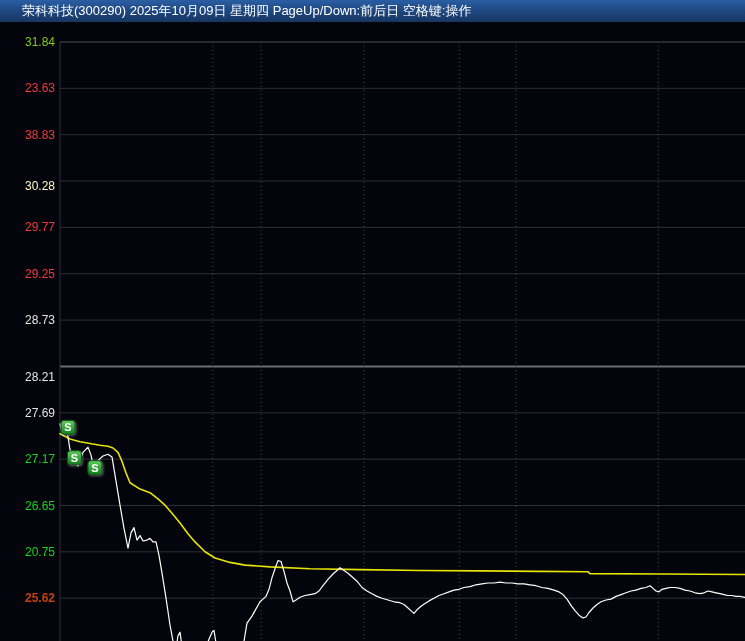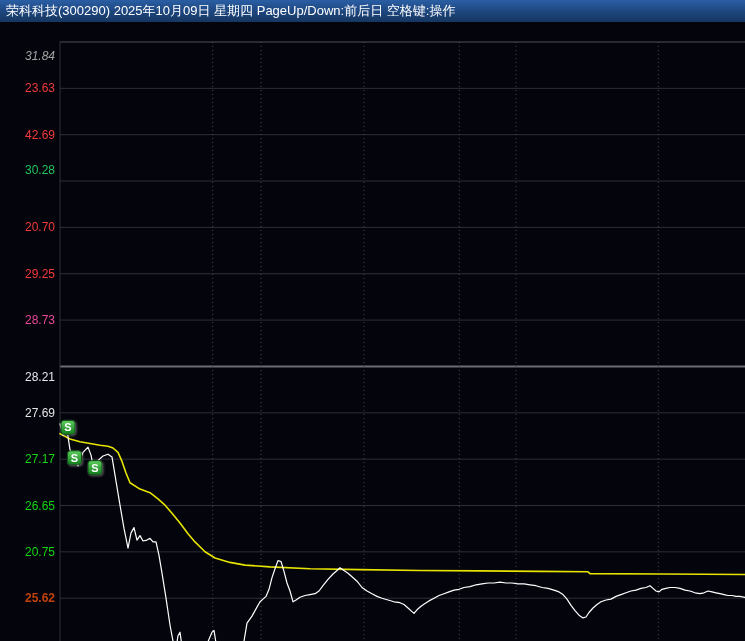--- a/index.html
+++ b/index.html
@@ -5,21 +5,21 @@
   html,body{margin:0;padding:0;background:#04040c;}
   #screen{
     position:relative;width:745px;height:641px;overflow:hidden;
     background:#04040c;font-family:"Liberation Sans",sans-serif;
     -webkit-font-smoothing:antialiased;
   }
   #titlebar{
     position:absolute;left:0;top:0;width:745px;height:22px;
     background:linear-gradient(180deg,#2a5ea4 0%,#1d457c 55%,#163661 100%);
     color:#fff;font-size:13px;line-height:22px;
-    padding-left:6px;box-sizing:border-box;white-space:nowrap;
+    padding-left:22px;box-sizing:border-box;white-space:nowrap;
   }
   #chart-header{
     position:absolute;left:117px;top:24px;height:18px;
     color:#e8e8f0;font-size:13px;line-height:18px;white-space:nowrap;
   }
   #chart-header .date{margin-left:18px;}
   .ylab{
     position:absolute;width:55px;text-align:right;right:auto;left:0;
     font-size:12px;line-height:16px;letter-spacing:0;
   }
@@ -29,27 +29,27 @@
 <body>
 
 <div id="screen">
 
   <div id="titlebar">
     <span>荣科科技(300290) 2025年10月09日 星期四 PageUp/Down:前后日 空格键:操作</span>
   </div>
 
 
   <div id="yaxis">
-      <div class="ylab" style="top: 48px; color: #a3a3a3; font-style: italic;">31.84</div>
+      <div class="ylab" style="top: 34px; color: #84cc16;">31.84</div>
       <div class="ylab" style="top: 80.35px; color: rgb(242, 59, 59);">23.63</div>
-      <div class="ylab" style="top: 126.7px; color: rgb(242, 59, 59);">42.69</div>
-      <div class="ylab" style="top: 162px; color: #22c55e;">30.28</div>
-      <div class="ylab" style="top: 219.4px; color: rgb(242, 59, 59);">20.70</div>
+      <div class="ylab" style="top: 126.7px; color: rgb(242, 59, 59);">38.83</div>
+      <div class="ylab" style="top: 178px; color: #fef9c3;">30.28</div>
+      <div class="ylab" style="top: 219.4px; color: rgb(242, 59, 59);">29.77</div>
       <div class="ylab" style="top: 265.75px; color: rgb(242, 59, 59);">29.25</div>
-      <div class="ylab" style="top: 312.1px; color: #ec4899;">28.73</div>
+      <div class="ylab" style="top: 312.1px; color: #e5e5e5;">28.73</div>
       <div class="ylab" style="top: 369px; color: rgb(226, 230, 238);">28.21</div>
       <div class="ylab" style="top: 404.8px; color: #e5e5e5;">27.69</div>
       <div class="ylab" style="top: 451.15px; color: rgb(20, 215, 20);">27.17</div>
       <div class="ylab" style="top: 497.5px; color: rgb(20, 215, 20);">26.65</div>
       <div class="ylab" style="top: 543.85px; color: rgb(20, 215, 20);">20.75</div>
       <div class="ylab" style="top: 590.2px; color: #c2410c; font-weight: bold;">25.62</div>
     </div>
 
   <svg id="chart" width="745" height="641" viewBox="0 0 745 641">
     <defs>

